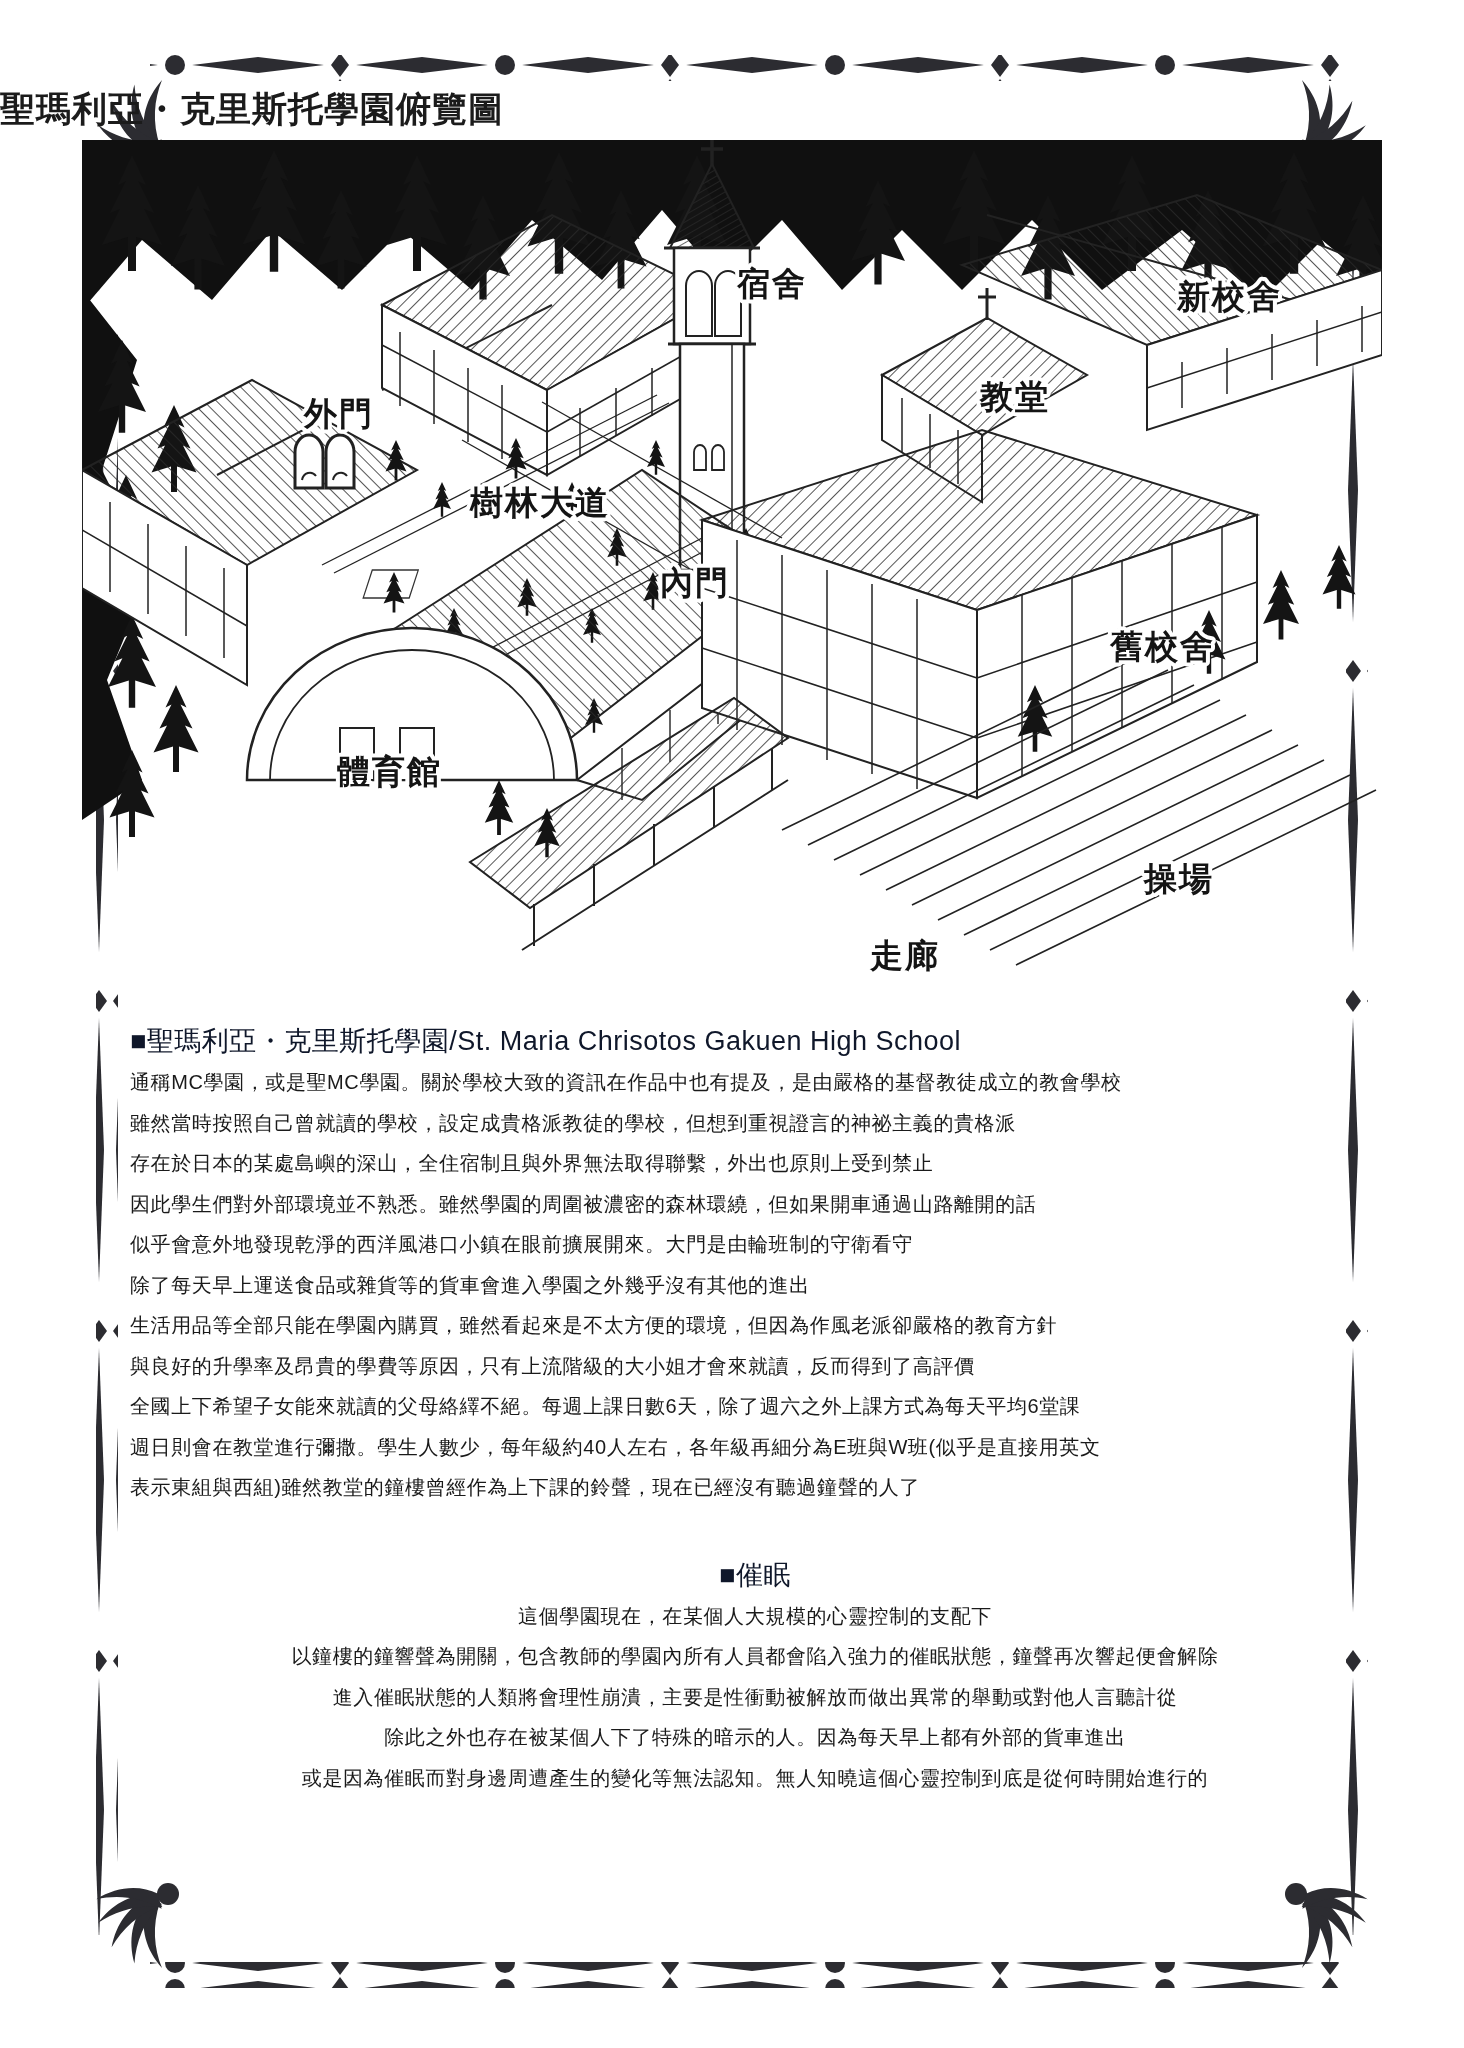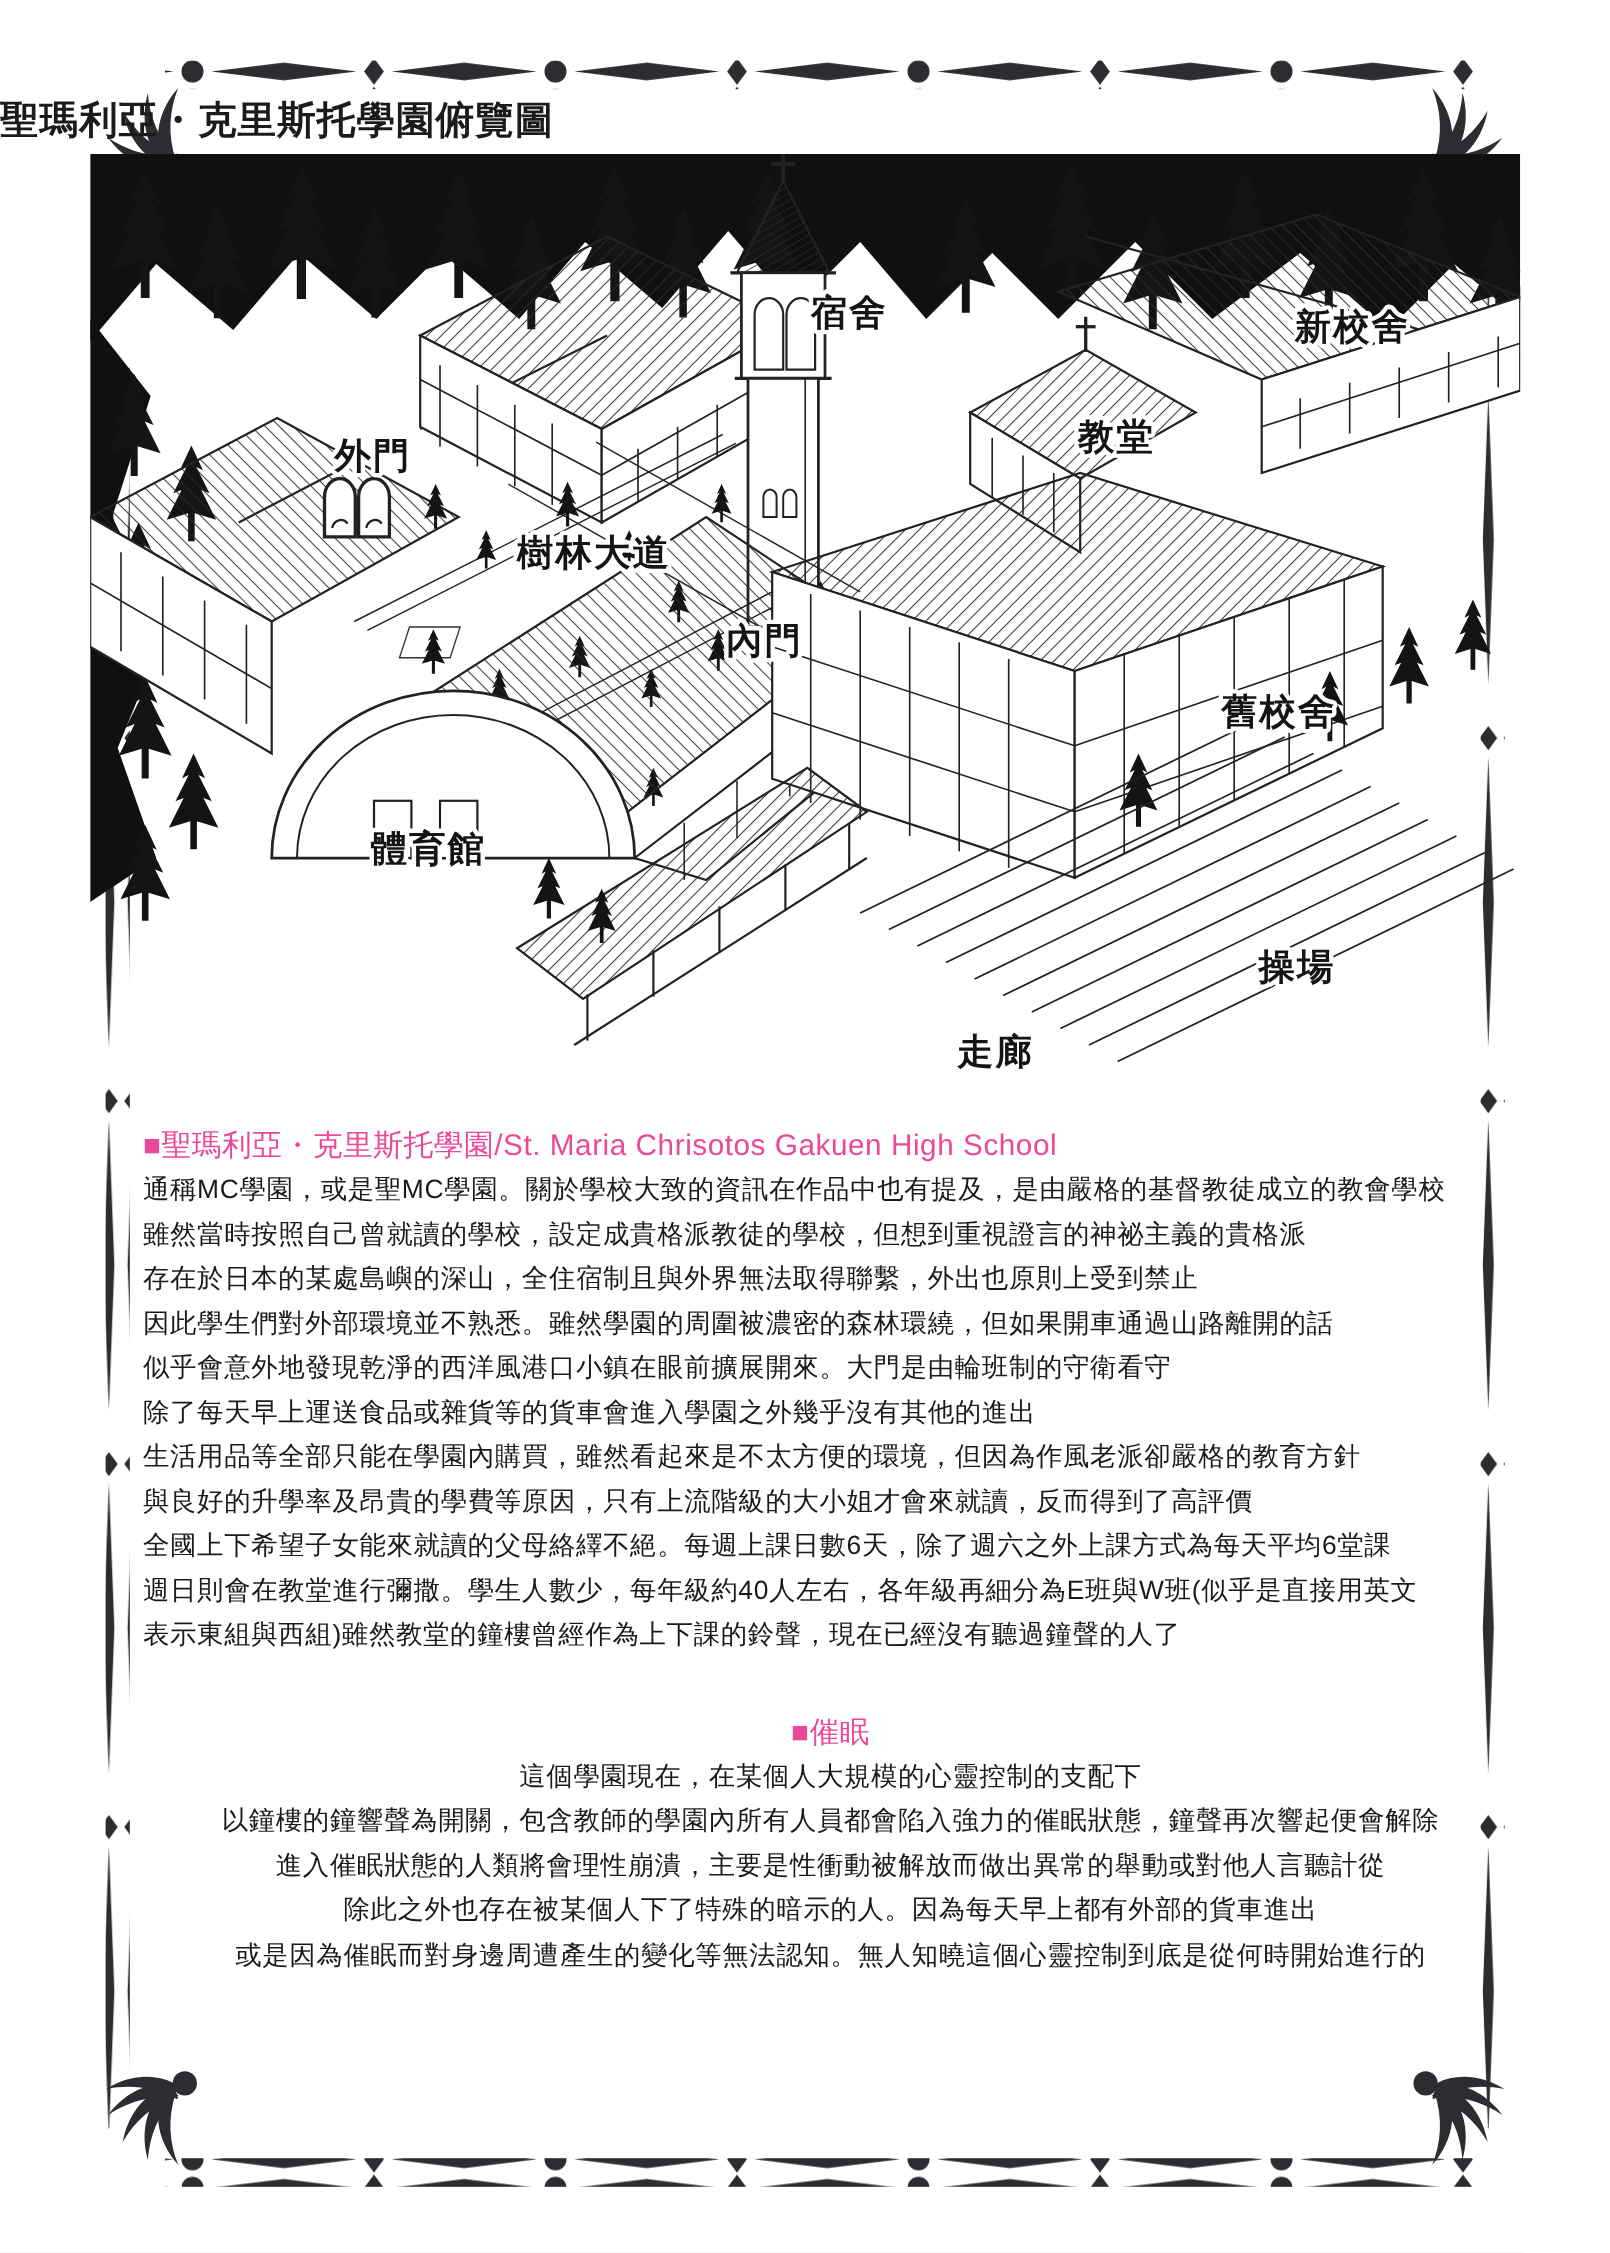--- a/index.html
+++ b/index.html
@@ -6,22 +6,22 @@
   .page{position:relative;width:1464px;height:2048px;background:#ffffff;overflow:hidden;
         font-family:"Liberation Sans","DejaVu Sans",sans-serif;color:#171717;}
   .frame-svg,.map-svg{position:absolute;display:block;}
   .frame-svg{left:0;top:0;}
   .map-svg{left:82px;top:140px;}
   .page-title{position:absolute;top:86px;left:0;width:1054px;
               font-size:35px;font-weight:bold;letter-spacing:1px;color:#1b1b1b;white-space:nowrap;}
   .text-area{position:absolute;left:130px;top:1020px;width:1250px;}
   .section{margin:0;}
   .section + .section{margin-top:46px;text-align:center;}
-  .section-heading{font-size:27px;line-height:42px;letter-spacing:.5px;color:#ec4899;}
-  .body-line{font-size:24px;line-height:40.5px;letter-spacing:.6px;color:#1a1a1a;white-space:nowrap;}
+  .section-heading{font-size:27px;line-height:42px;letter-spacing:.5px;color:#0f172a;}
+  .body-line{font-size:20px;line-height:40.5px;letter-spacing:.6px;color:#1a1a1a;white-space:nowrap;}
   .maplabel{font-size:33px;font-weight:bold;fill:#141414;stroke:#ffffff;stroke-width:8px;
             paint-order:stroke;stroke-linejoin:round;letter-spacing:2px;}
   .ink{stroke:#222;fill:none;}
 </style>
 </head>
 <body>
 
 <div class="page">
 
   <svg class="frame-svg" width="1464" height="2048" viewBox="0 0 1464 2048">

